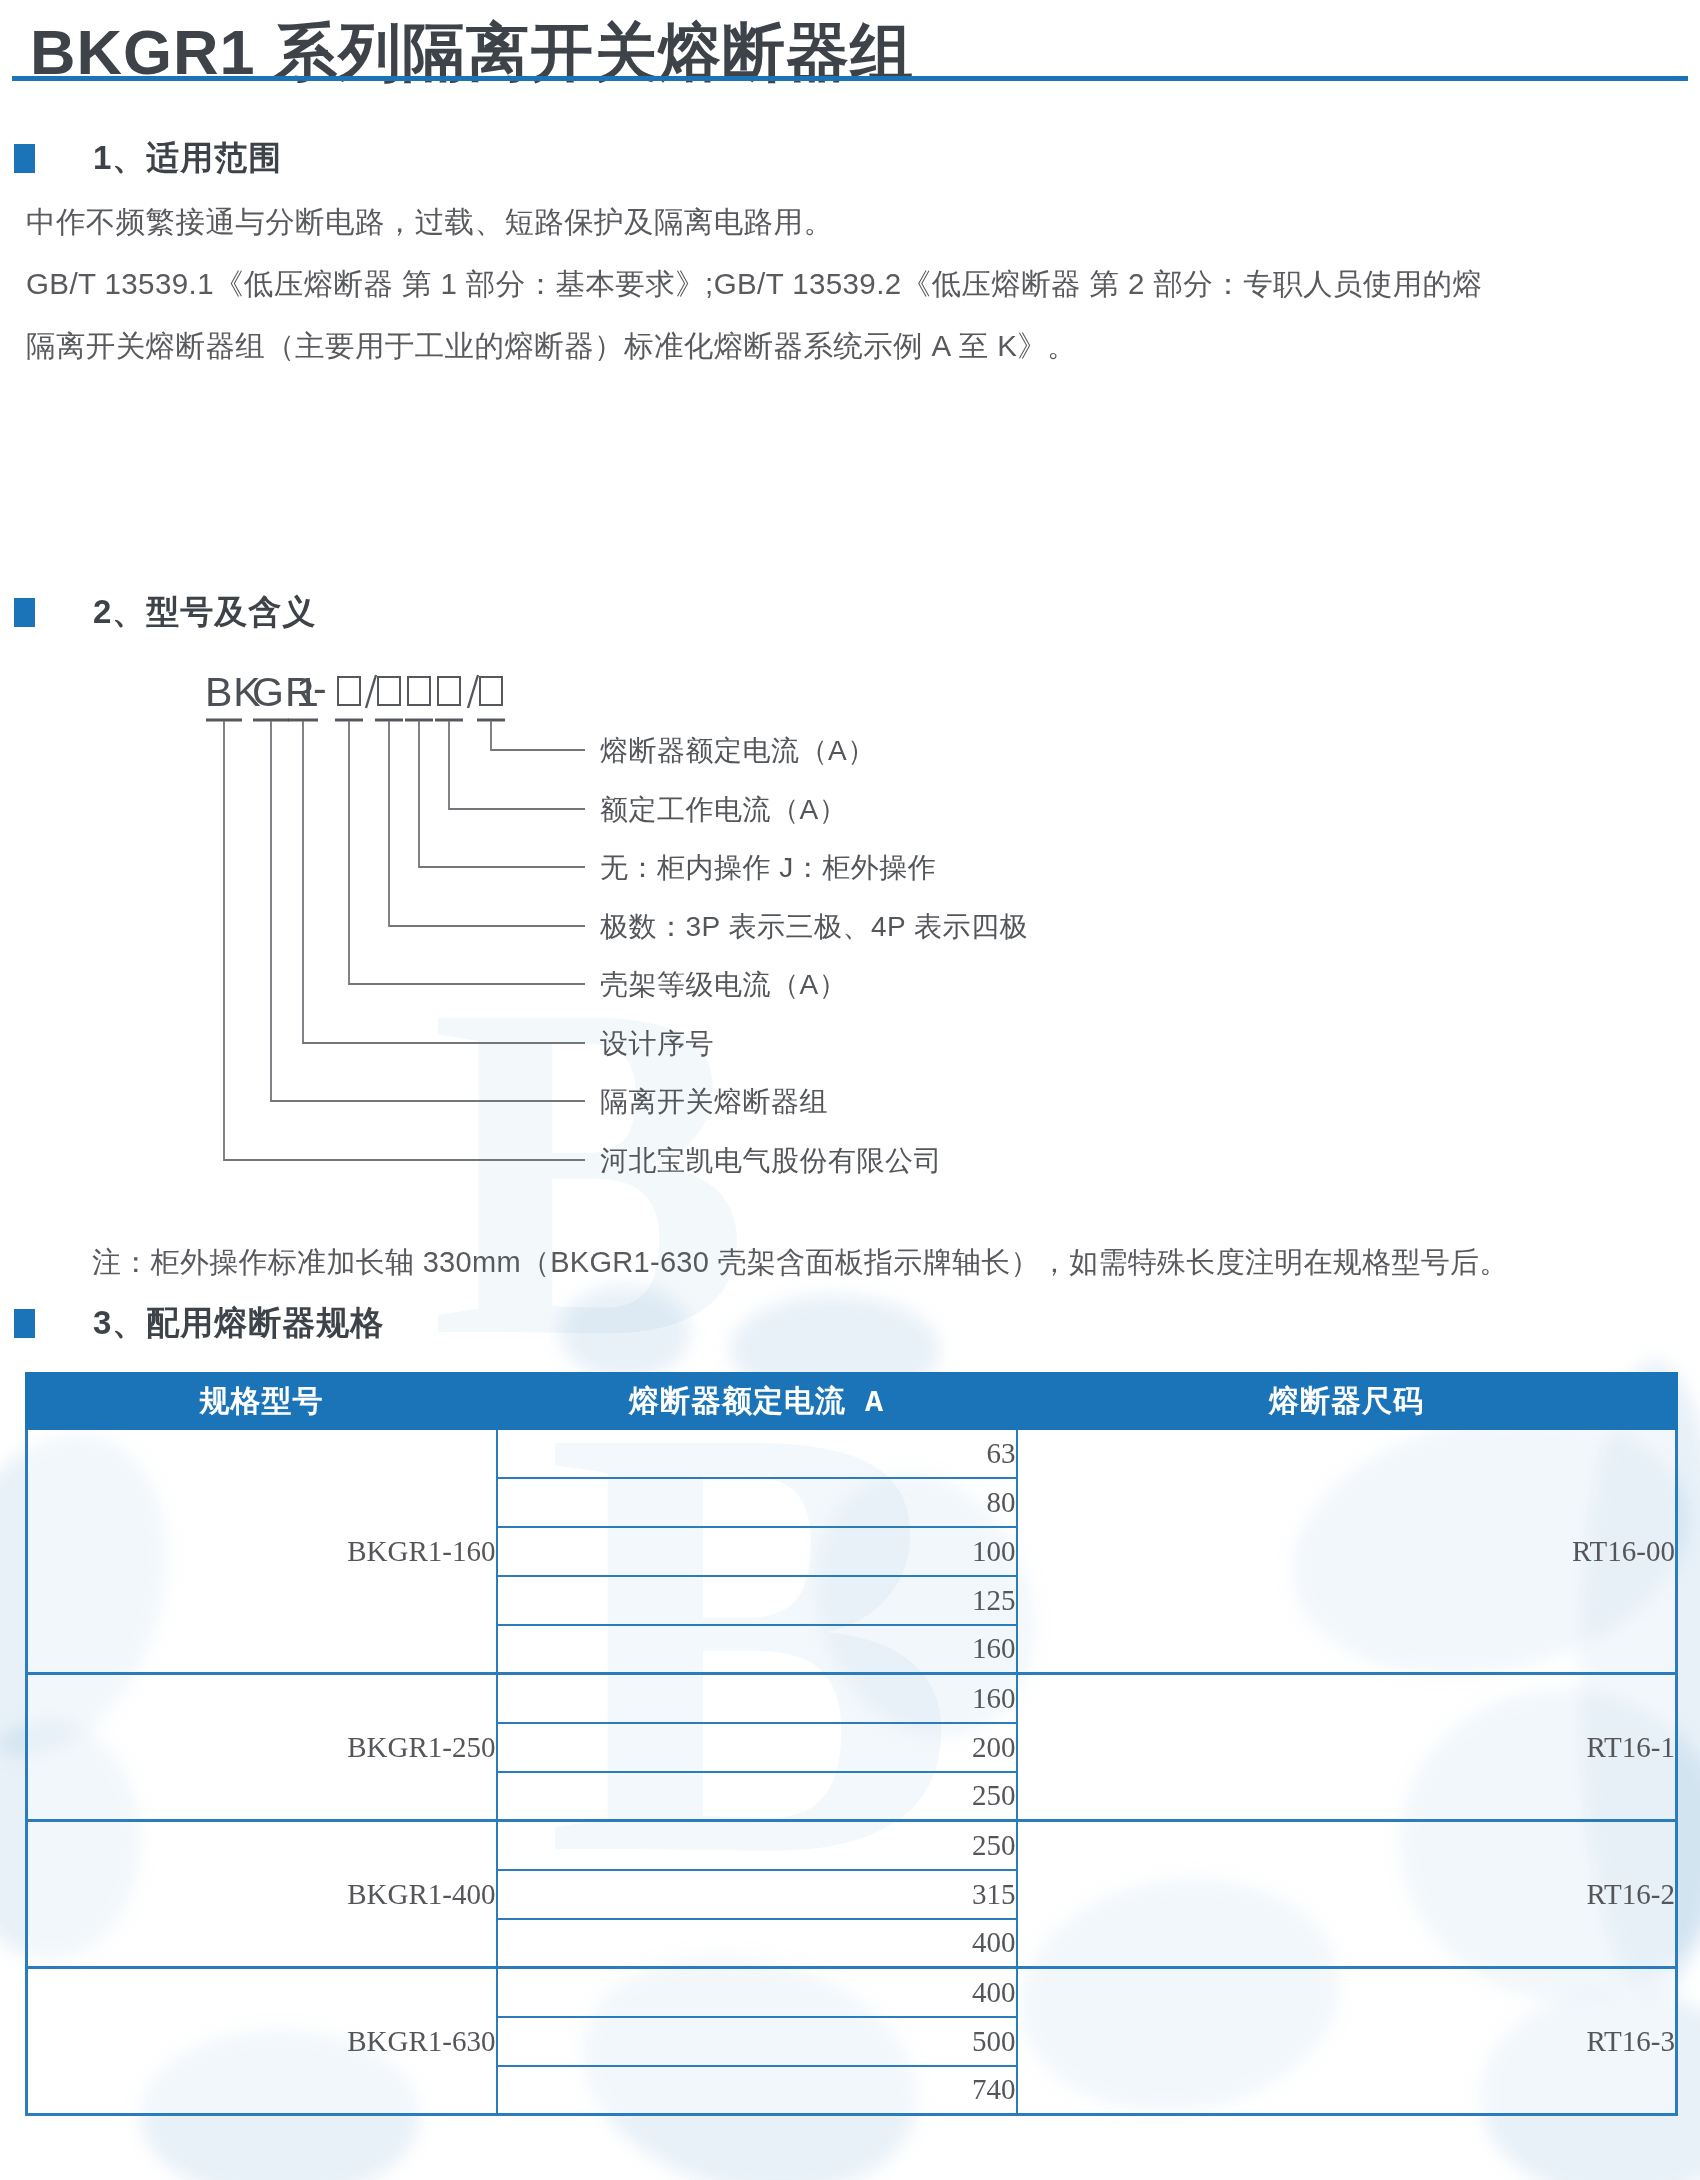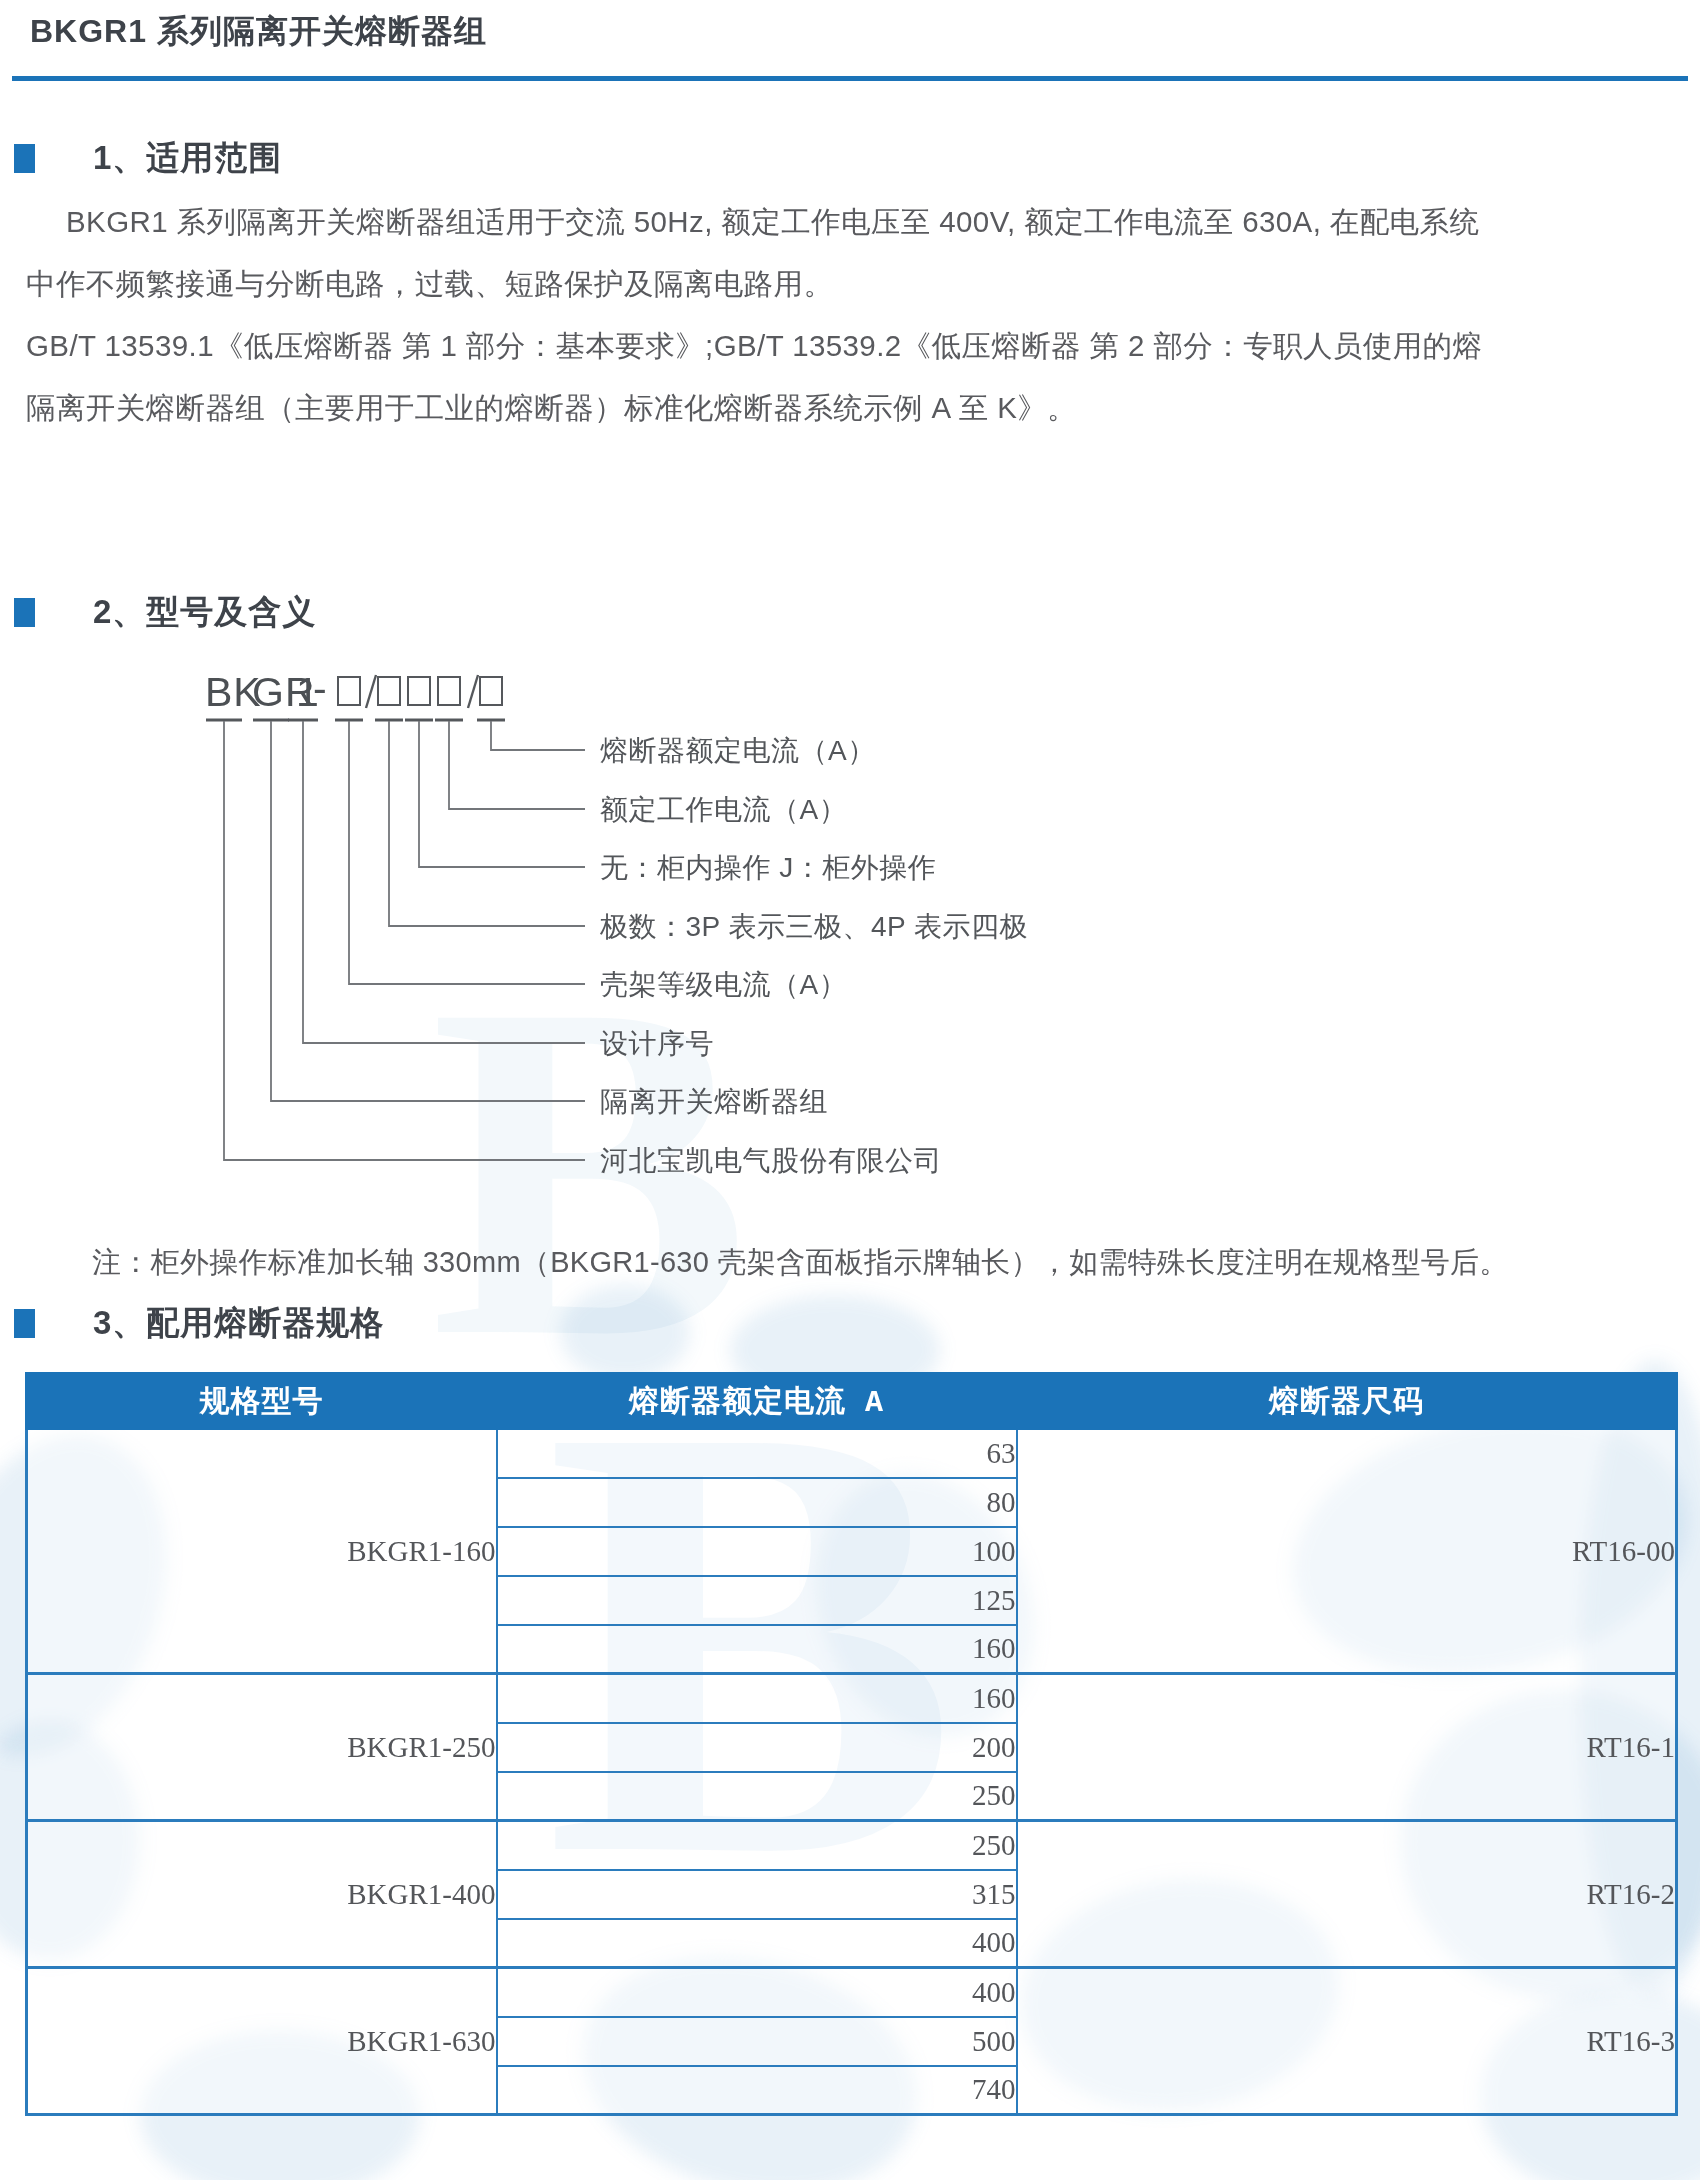--- a/index.html
+++ b/index.html
@@ -21,21 +21,21 @@
   
   .wm{position:absolute;z-index:0;pointer-events:none;}
   .wm-blob{border-radius:50%;background:rgba(27,115,184,0.10);filter:blur(9px);}
   .wm-letter{
     font-family:"Liberation Serif","DejaVu Serif",serif;
     font-weight:bold;color:rgba(27,115,184,0.09);line-height:1;
   }
   
   .doc-title{
     position:absolute;left:30px;top:10px;z-index:2;
-    font-size:32px;font-weight:800;letter-spacing:1px;
+    font-size:63px;font-weight:800;letter-spacing:1px;
     color:var(--heading-text);
   }
   .title-rule{
     position:absolute;left:12px;top:76px;width:1676px;height:5px;
     background:var(--accent);z-index:2;
   }
   
   .sec-head{position:absolute;left:14px;z-index:2;display:flex;align-items:center;}
   .sec-head .bullet{width:21px;height:29px;background:var(--accent);margin-right:14px;flex:0 0 auto;}
   .sec-head .sec-title{font-size:33px;font-weight:700;color:var(--heading-text);letter-spacing:1px;margin-left:44px;}
@@ -112,21 +112,20 @@
   <div class="wm wm-blob" style="left:1580px;top:1360px;width:150px;height:640px;"></div>
 
   <h1 class="doc-title">BKGR1 系列隔离开关熔断器组</h1>
   <div class="title-rule"></div>
 
   <div class="sec-head" id="sec1-head">
     <span class="bullet"></span>
     <span class="sec-title">1、适用范围</span>
   </div>
   <div class="paragraph">
-    <div class="pline indent">BKGR1 系列隔离开关熔断器组适用于交流 50Hz, 额定工作电压至 400V, 额定工作电流至 630A, 在配电系统</div>
     <div class="pline">中作不频繁接通与分断电路，过载、短路保护及隔离电路用。</div>
     <div class="pline">GB/T 13539.1《低压熔断器 第 1 部分：基本要求》;GB/T 13539.2《低压熔断器 第 2 部分：专职人员使用的熔</div>
     <div class="pline">隔离开关熔断器组（主要用于工业的熔断器）标准化熔断器系统示例 A 至 K》。</div>
   </div>
 
   <div class="sec-head" id="sec2-head">
     <span class="bullet"></span>
     <span class="sec-title">2、型号及含义</span>
   </div>
 

